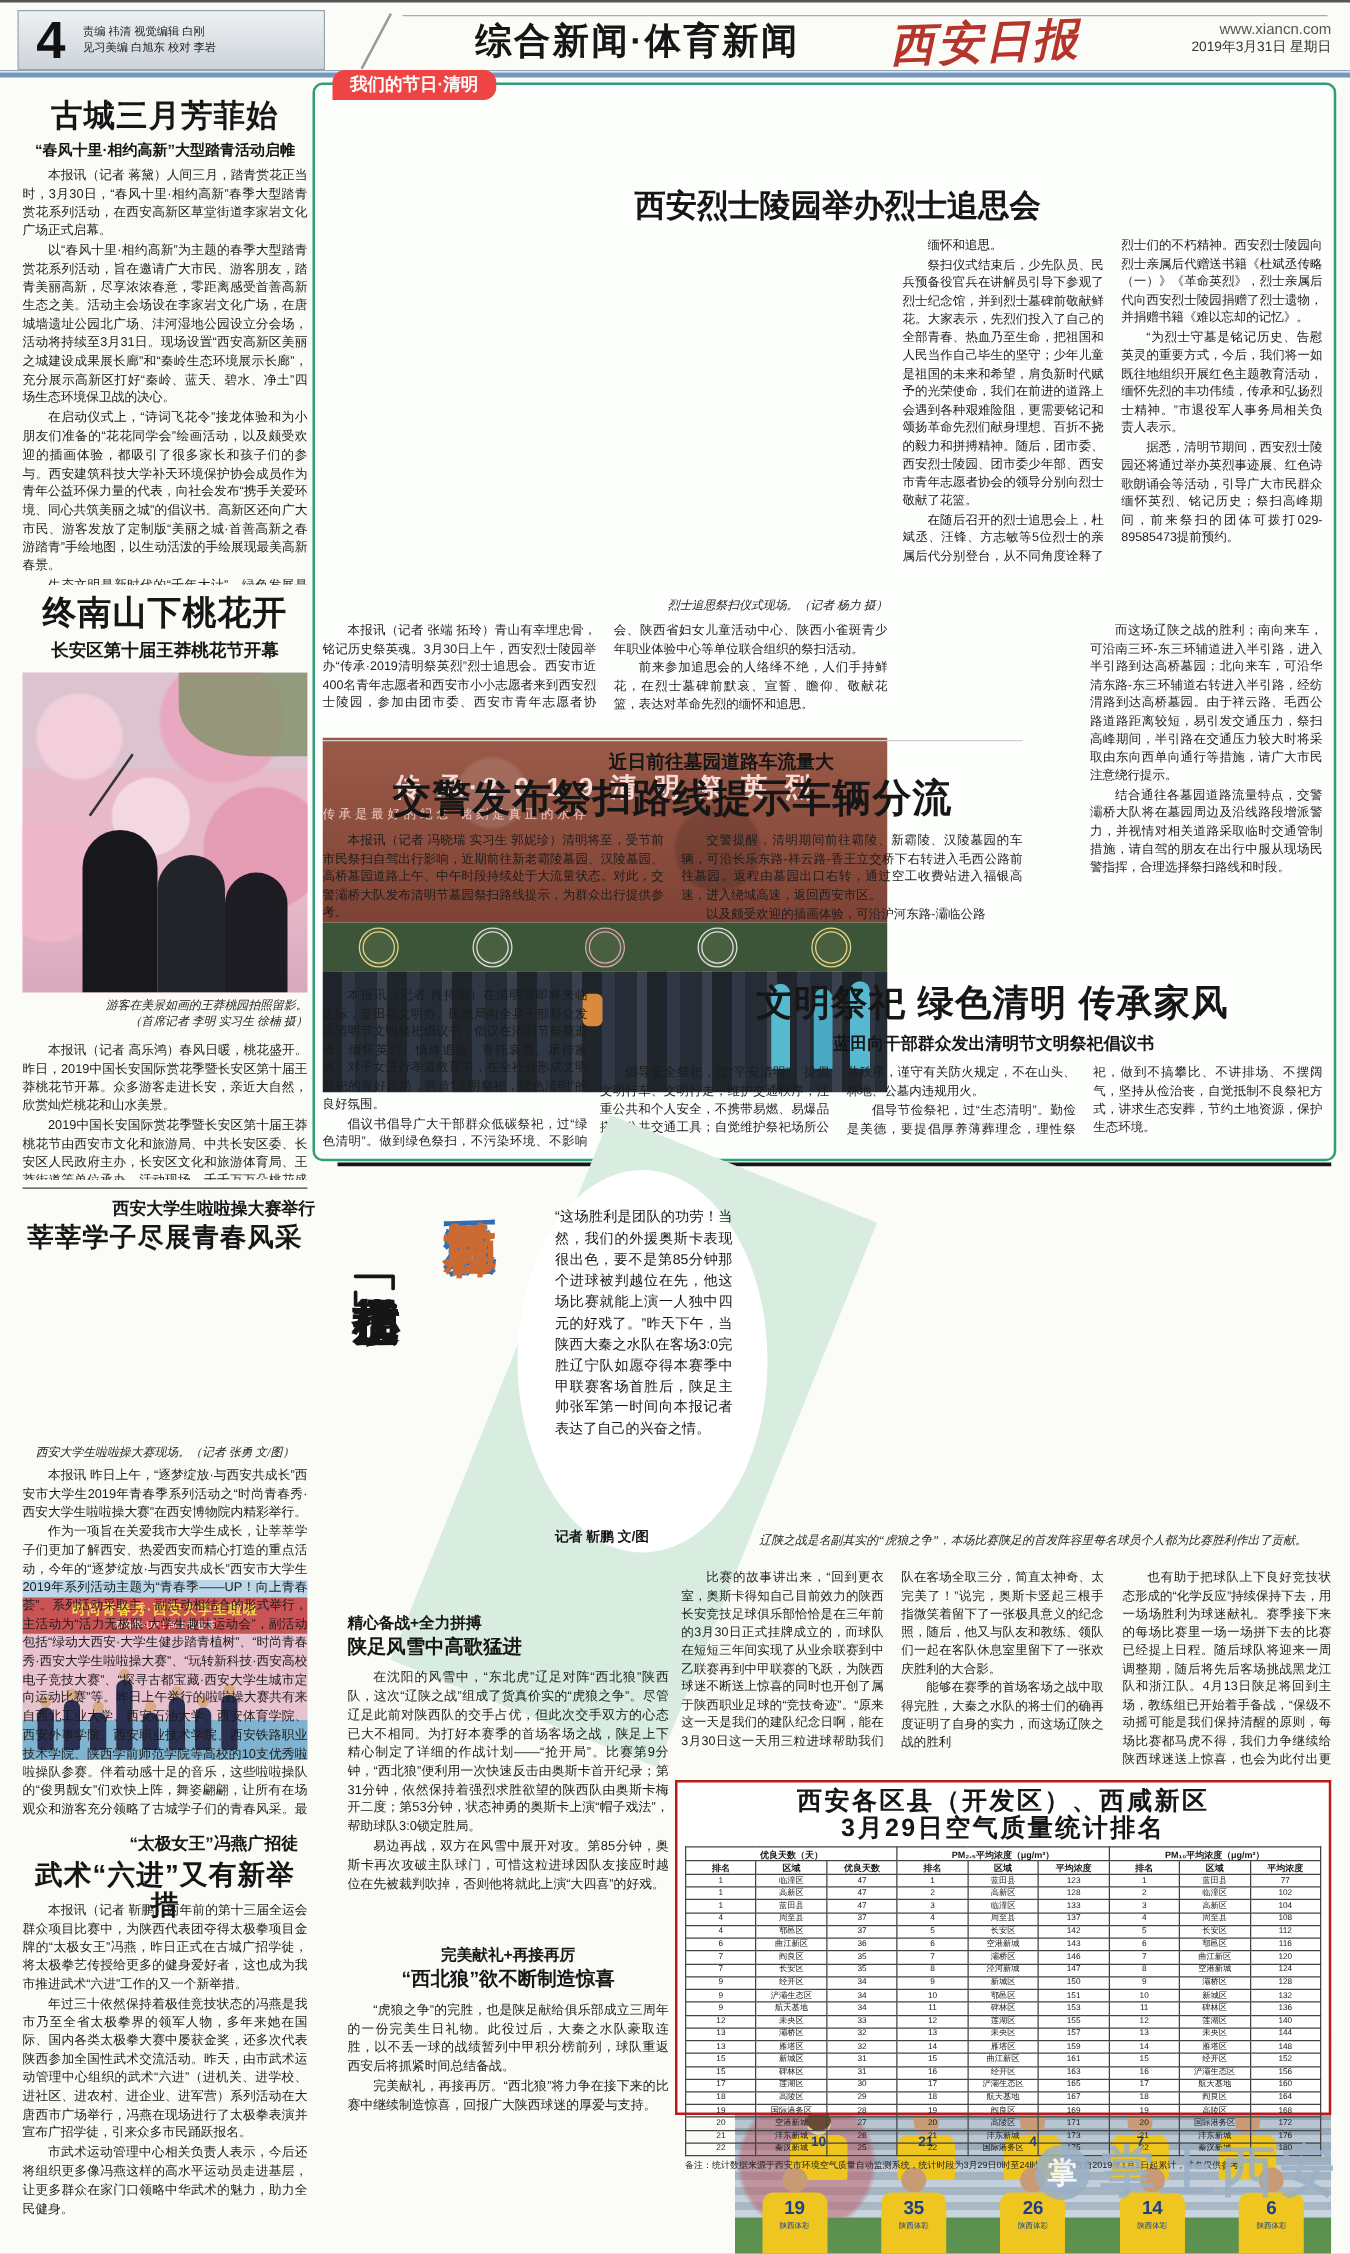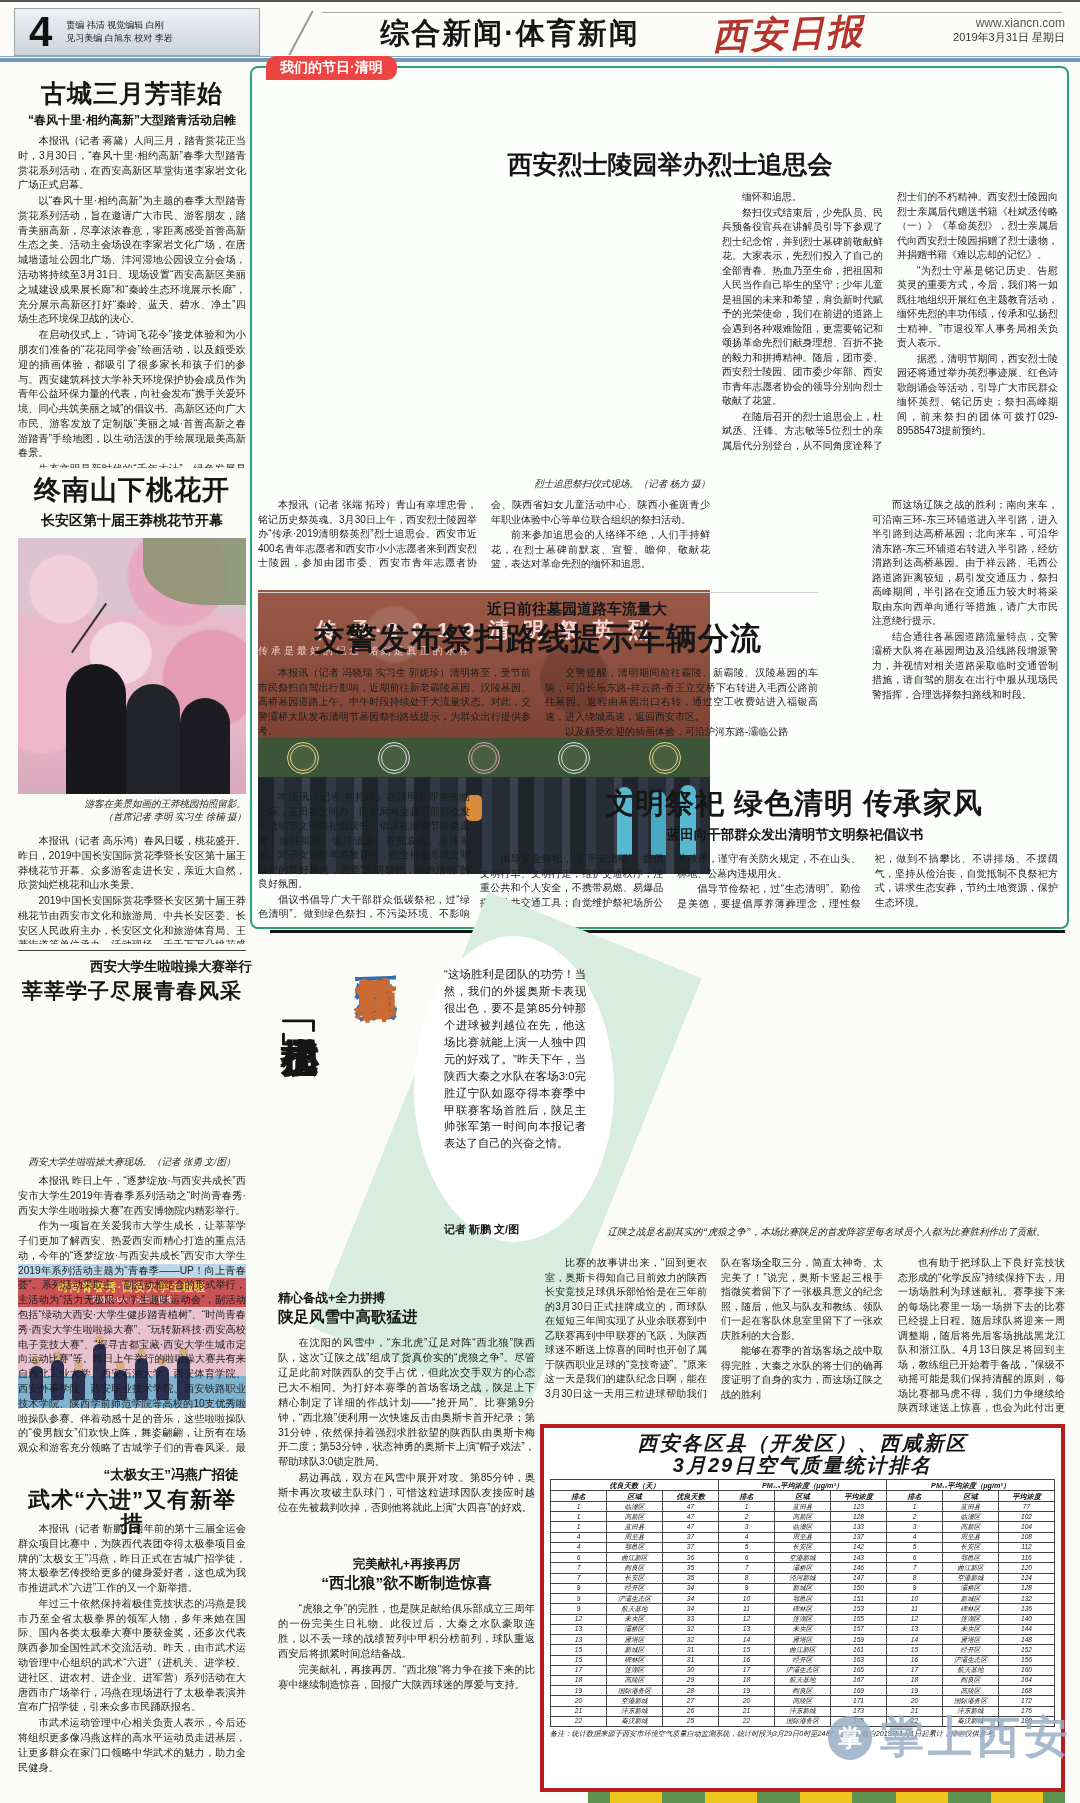--- a/index.html
+++ b/index.html
@@ -318,21 +318,21 @@
     </div>
 
   <div class="abs body cols2" style="left:545px;top:1256px;width:338px;height:160px;">
       <p>比赛的故事讲出来，“回到更衣室，奥斯卡得知自己目前效力的陕西长安竞技足球俱乐部恰恰是在三年前的3月30日正式挂牌成立的，而球队在短短三年间实现了从业余联赛到中乙联赛再到中甲联赛的飞跃，为陕西球迷不断送上惊喜的同时也开创了属于陕西职业足球的“竞技奇迹”。“原来这一天是我们的建队纪念日啊，能在3月30日这一天用三粒进球帮助我们队在客场全取三分，简直太神奇、太完美了！”说完，奥斯卡竖起三根手指微笑着留下了一张极具意义的纪念照，随后，他又与队友和教练、领队们一起在客队休息室里留下了一张欢庆胜利的大合影。</p>
       <p>能够在赛季的首场客场之战中取得完胜，大秦之水队的将士们的确再度证明了自身的实力，而这场辽陕之战的胜利</p>
     </div>
   <div class="abs body" style="left:898px;top:1256px;width:167px;height:160px;">
       <p>也有助于把球队上下良好竞技状态形成的“化学反应”持续保持下去，用一场场胜利为球迷献礼。赛季接下来的每场比赛里一场一场拼下去的比赛已经提上日程。随后球队将迎来一周调整期，随后将先后客场挑战黑龙江队和浙江队。4月13日陕足将回到主场，教练组已开始着手备战，“保级不动摇可能是我们保持清醒的原则，每场比赛都马虎不得，我们力争继续给陕西球迷送上惊喜，也会为此付出更多的努力！”陕足俱乐部负责人表示。</p>
     </div>
 
-  <div class="abs" style="left:540px;top:1424px;width:525px;height:368px;border:4px solid #b91c1c;background:#fff;padding:4px 6px;box-sizing:border-box;font-style:italic;">
+  <div class="abs" style="left:540px;top:1424px;width:525px;height:268px;border:2px solid #b91c1c;background:#fff;padding:4px 6px;box-sizing:border-box;">
     <div class="hl" style="font-size:20px;letter-spacing:2px;">西安各区县（开发区）、西咸新区</div>
     <div class="hl" style="font-size:20px;letter-spacing:2px;margin-bottom:3px;">3月29日空气质量统计排名</div>
     <table id="air-table">
       <thead>
           <tr>
             <th colspan="3">优良天数（天）</th>
             <th colspan="3">PM₂.₅平均浓度（μg/m³）</th>
             <th colspan="3">PM₁₀平均浓度（μg/m³）</th>
           </tr>
           <tr>

